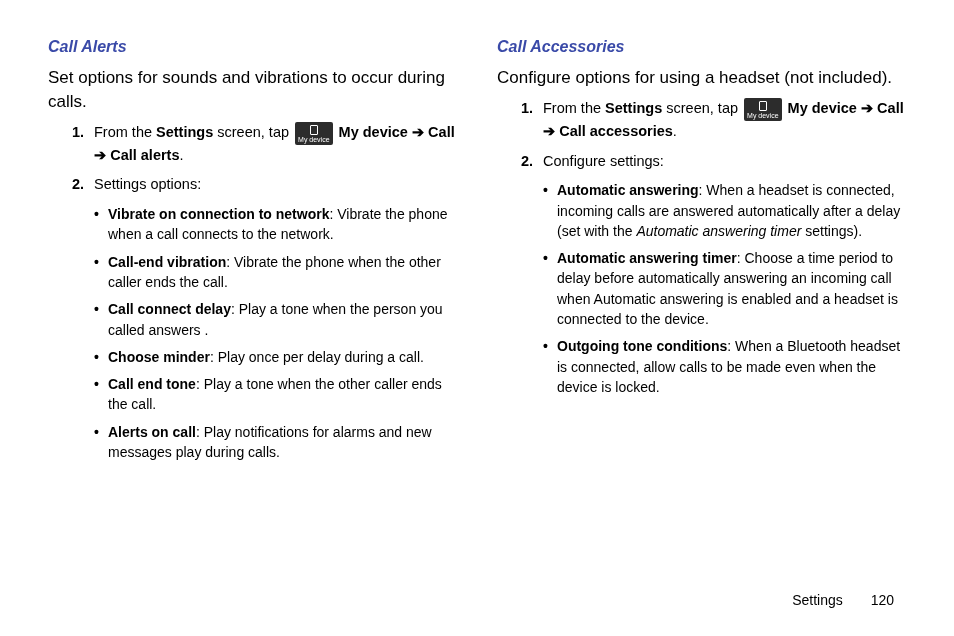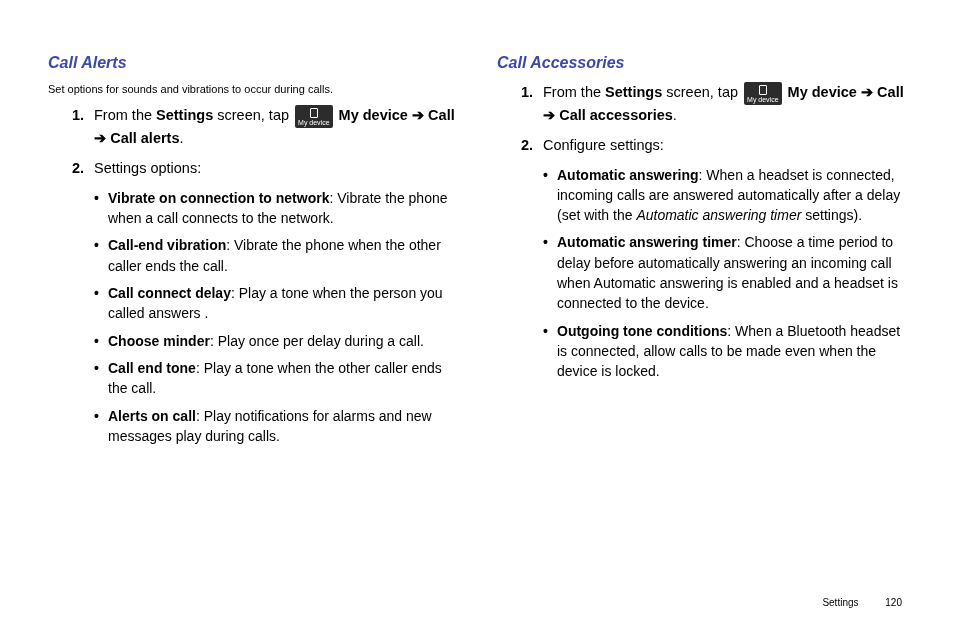--- a/index.html
+++ b/index.html
@@ -9,30 +9,30 @@
       background: #fff;
       font-family: Arial, Helvetica, sans-serif;
       color: #000;
       padding: 38px 48px 20px 48px;
       position: relative;
     }
     .columns {
       display: flex;
       gap: 40px;
     }
-    .col { flex: 1; margin-top: 16px; }
+    .col { flex: 1; }
     .heading {
       color: #3a4aa8;
       font-weight: bold;
       font-style: italic;
       font-size: 16px;
       margin-bottom: 10px;
     }
     .intro {
-      font-size: 11px;
+      font-size: 17px;
       margin-bottom: 8px;
       line-height: 1.4;
     }
     .step {
       display: flex;
       margin-left: 24px;
       margin-bottom: 8px;
       font-size: 14.5px;
       line-height: 1.5;
     }
@@ -73,22 +73,22 @@
       display: block;
       width: 6px;
       height: 8px;
       border: 1px solid #fff;
       margin: 0 auto 1px auto;
       border-radius: 1px;
     }
     .footer {
       position: absolute;
       bottom: 28px;
-      right: 52px;
-      font-size: 10px;
+      right: 60px;
+      font-size: 14px;
     }
     .page-num { margin-left: 24px; }
   </style>
 </head>
 <body>
 
 <div class="columns">
 
   <div class="col">
     <div class="heading">Call Alerts</div>
@@ -127,20 +127,21 @@
       <div class="bullet-body"><span class="bold">Call end tone</span><span>: Play a tone when the other caller ends the call.</span></div>
     </div>
     <div class="bullet">
       <div class="bullet-dot">•</div>
       <div class="bullet-body"><span class="bold">Alerts on call</span><span>: Play notifications for alarms and new messages play during calls.</span></div>
     </div>
   </div>
 
   <div class="col">
     <div class="heading">Call Accessories</div>
+    <div class="intro">Configure options for using a headset (not included).</div>
 
     <div class="step">
       <div class="step-num">1.</div>
       <div class="step-body">
         <span>From the </span><span class="bold">Settings</span><span> screen, tap </span><span class="device-icon">My device</span><span class="bold"> My device </span><span class="arrow">➔</span><span class="bold"> Call </span><span class="arrow">➔</span><span class="bold"> Call accessories</span><span>.</span>
       </div>
     </div>
 
     <div class="step">
       <div class="step-num">2.</div>

